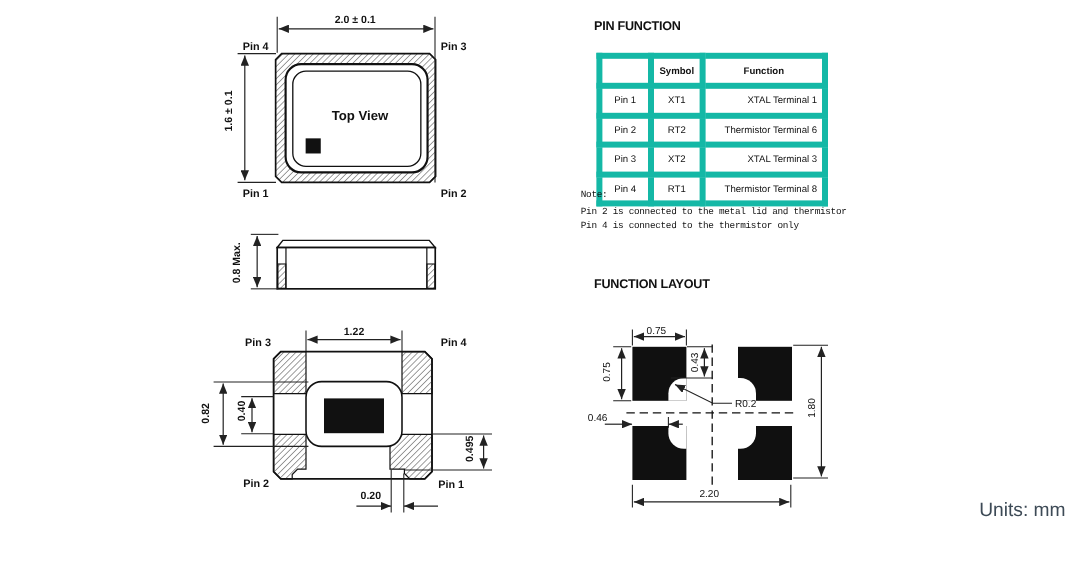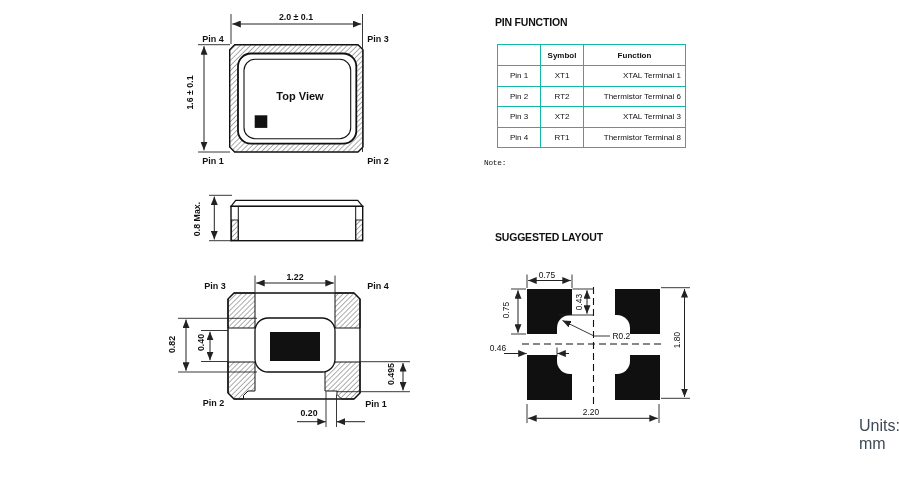--- a/index.html
+++ b/index.html
@@ -10,27 +10,27 @@
   
   .dimb{font-family:"Liberation Sans",sans-serif;font-size:8.8px;font-weight:bold;fill:#111;}
   .pinl{font-family:"Liberation Sans",sans-serif;font-size:9px;font-weight:bold;fill:#111;}
   .dimr{font-family:"Liberation Sans",sans-serif;font-size:8.4px;fill:#111;}
   .tvl{font-family:"Liberation Sans",sans-serif;font-size:11px;font-weight:bold;fill:#111;}
 
   
   .sec-title{position:absolute;font-size:10.5px;font-weight:bold;letter-spacing:-0.2px;color:#111;}
   .pinfn{position:absolute;left:497px;top:44px;border-collapse:collapse;table-layout:fixed;
          font-size:8px;color:#111;background:#fff;}
-  .pinfn td{border:1px solid #14b8a6;padding:0 4px;text-align:center;height:19.5px;overflow:hidden;white-space:nowrap;}
+  .pinfn td{border:5px solid #14b8a6;padding:0 4px;text-align:center;height:19.5px;overflow:hidden;white-space:nowrap;}
   .pinfn tr.hdr td{font-weight:bold;height:20px;}
   .pinfn td.fn{text-align:right;}
   .note{position:absolute;left:484px;top:157px;font-size:7.8px;letter-spacing:-0.25px;
         line-height:12px;color:#111;font-family:Liberation Mono, monospace;}
   .note .nt{margin-bottom:2px;}
-  .units{position:absolute;left:859px;top:417px;font-size:16px;color:#3d4a56;}
+  .units{position:absolute;left:816px;top:417px;font-size:16px;color:#3d4a56;}
 </style>
 </head>
 <body>
 
 <div class="canvas">
 
   <svg width="899" height="480" viewBox="0 0 899 480">
     <defs>
       <pattern id="hatch" patternUnits="userSpaceOnUse" width="3.6" height="3.6" patternTransform="rotate(45)">
         <line x1="0" y1="0" x2="0" y2="3.6" stroke="#4a4a4a" stroke-width="0.9"></line>
@@ -189,18 +189,20 @@
     <tr>
       <td>Pin 4</td>
       <td>RT1</td>
       <td class="fn">Thermistor Terminal 8</td>
     </tr>
   </tbody>
     </table>
 
   <div class="note">
     <div class="nt">Note:</div>
+    <div>Pin 2 is connected to the metal lid and thermistor</div>
+    <div>Pin 4 is connected to the thermistor only</div>
   </div>
 
-  <div class="sec-title" style="left:495px;top:231px;">SUGGESTED LAYOUT</div>
+  <div class="sec-title" style="left:495px;top:231px;">FUNCTION LAYOUT</div>
 
   <div class="units">Units: mm</div>
 </div>
 
 </body></html>

